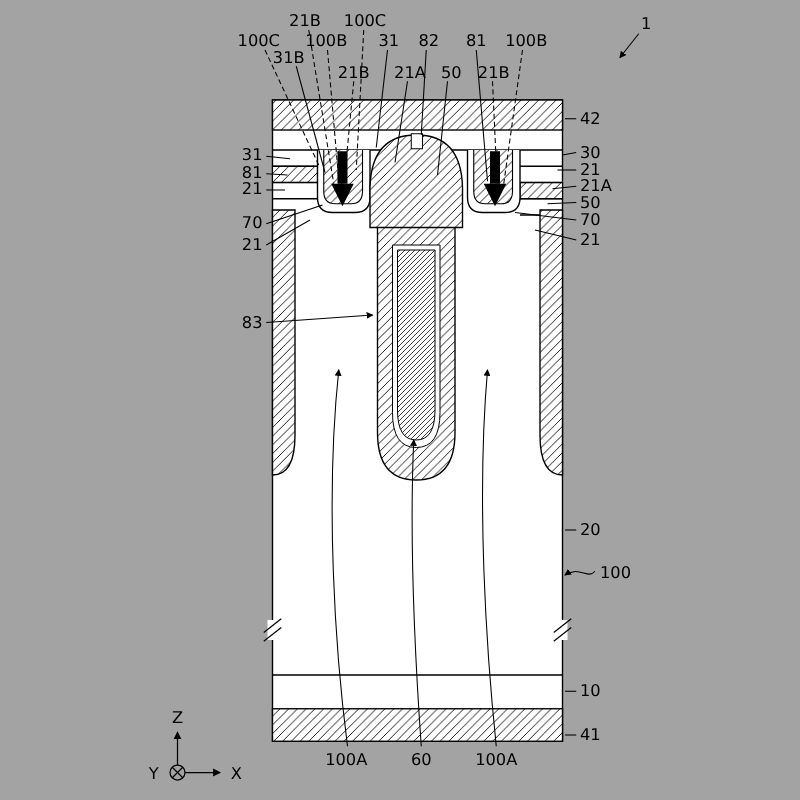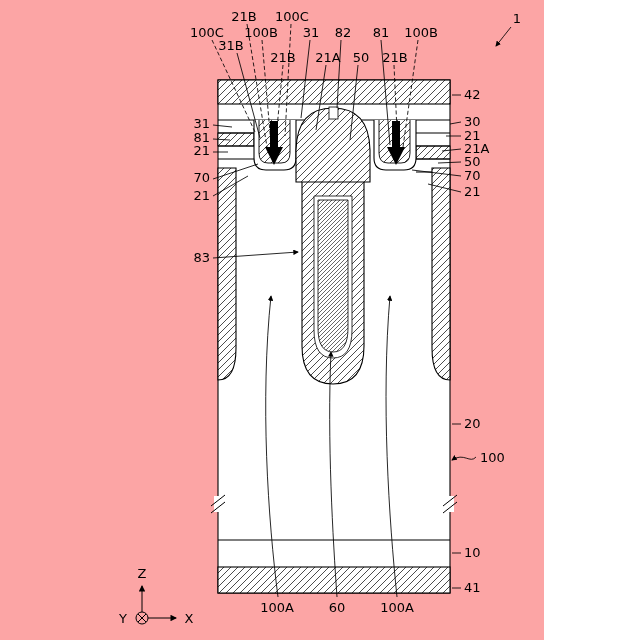--- a/index.html
+++ b/index.html
@@ -1,16 +1,16 @@
 <!DOCTYPE html>
 <html><head>
 <meta charset="utf-8">
 <style>
   html,body{margin:0;padding:0;background:#ffffff;}
-  .stage{position:relative;width:544px;height:640px;background:#fca5a5;overflow:hidden;
+  .stage{position:relative;width:640px;height:640px;background:#a3a3a3;overflow:hidden;
          font-family:"DejaVu Sans","Liberation Sans",sans-serif;}
   svg{display:block;}
   text{font-family:"DejaVu Sans","Liberation Sans",sans-serif;font-size:13px;fill:#000;}
   .dash{stroke-dasharray:4 2.5;}
 </style>
 </head>
 <body>
 
 <div class="stage">
 <svg width="640" height="640" viewBox="0 0 640 640">

